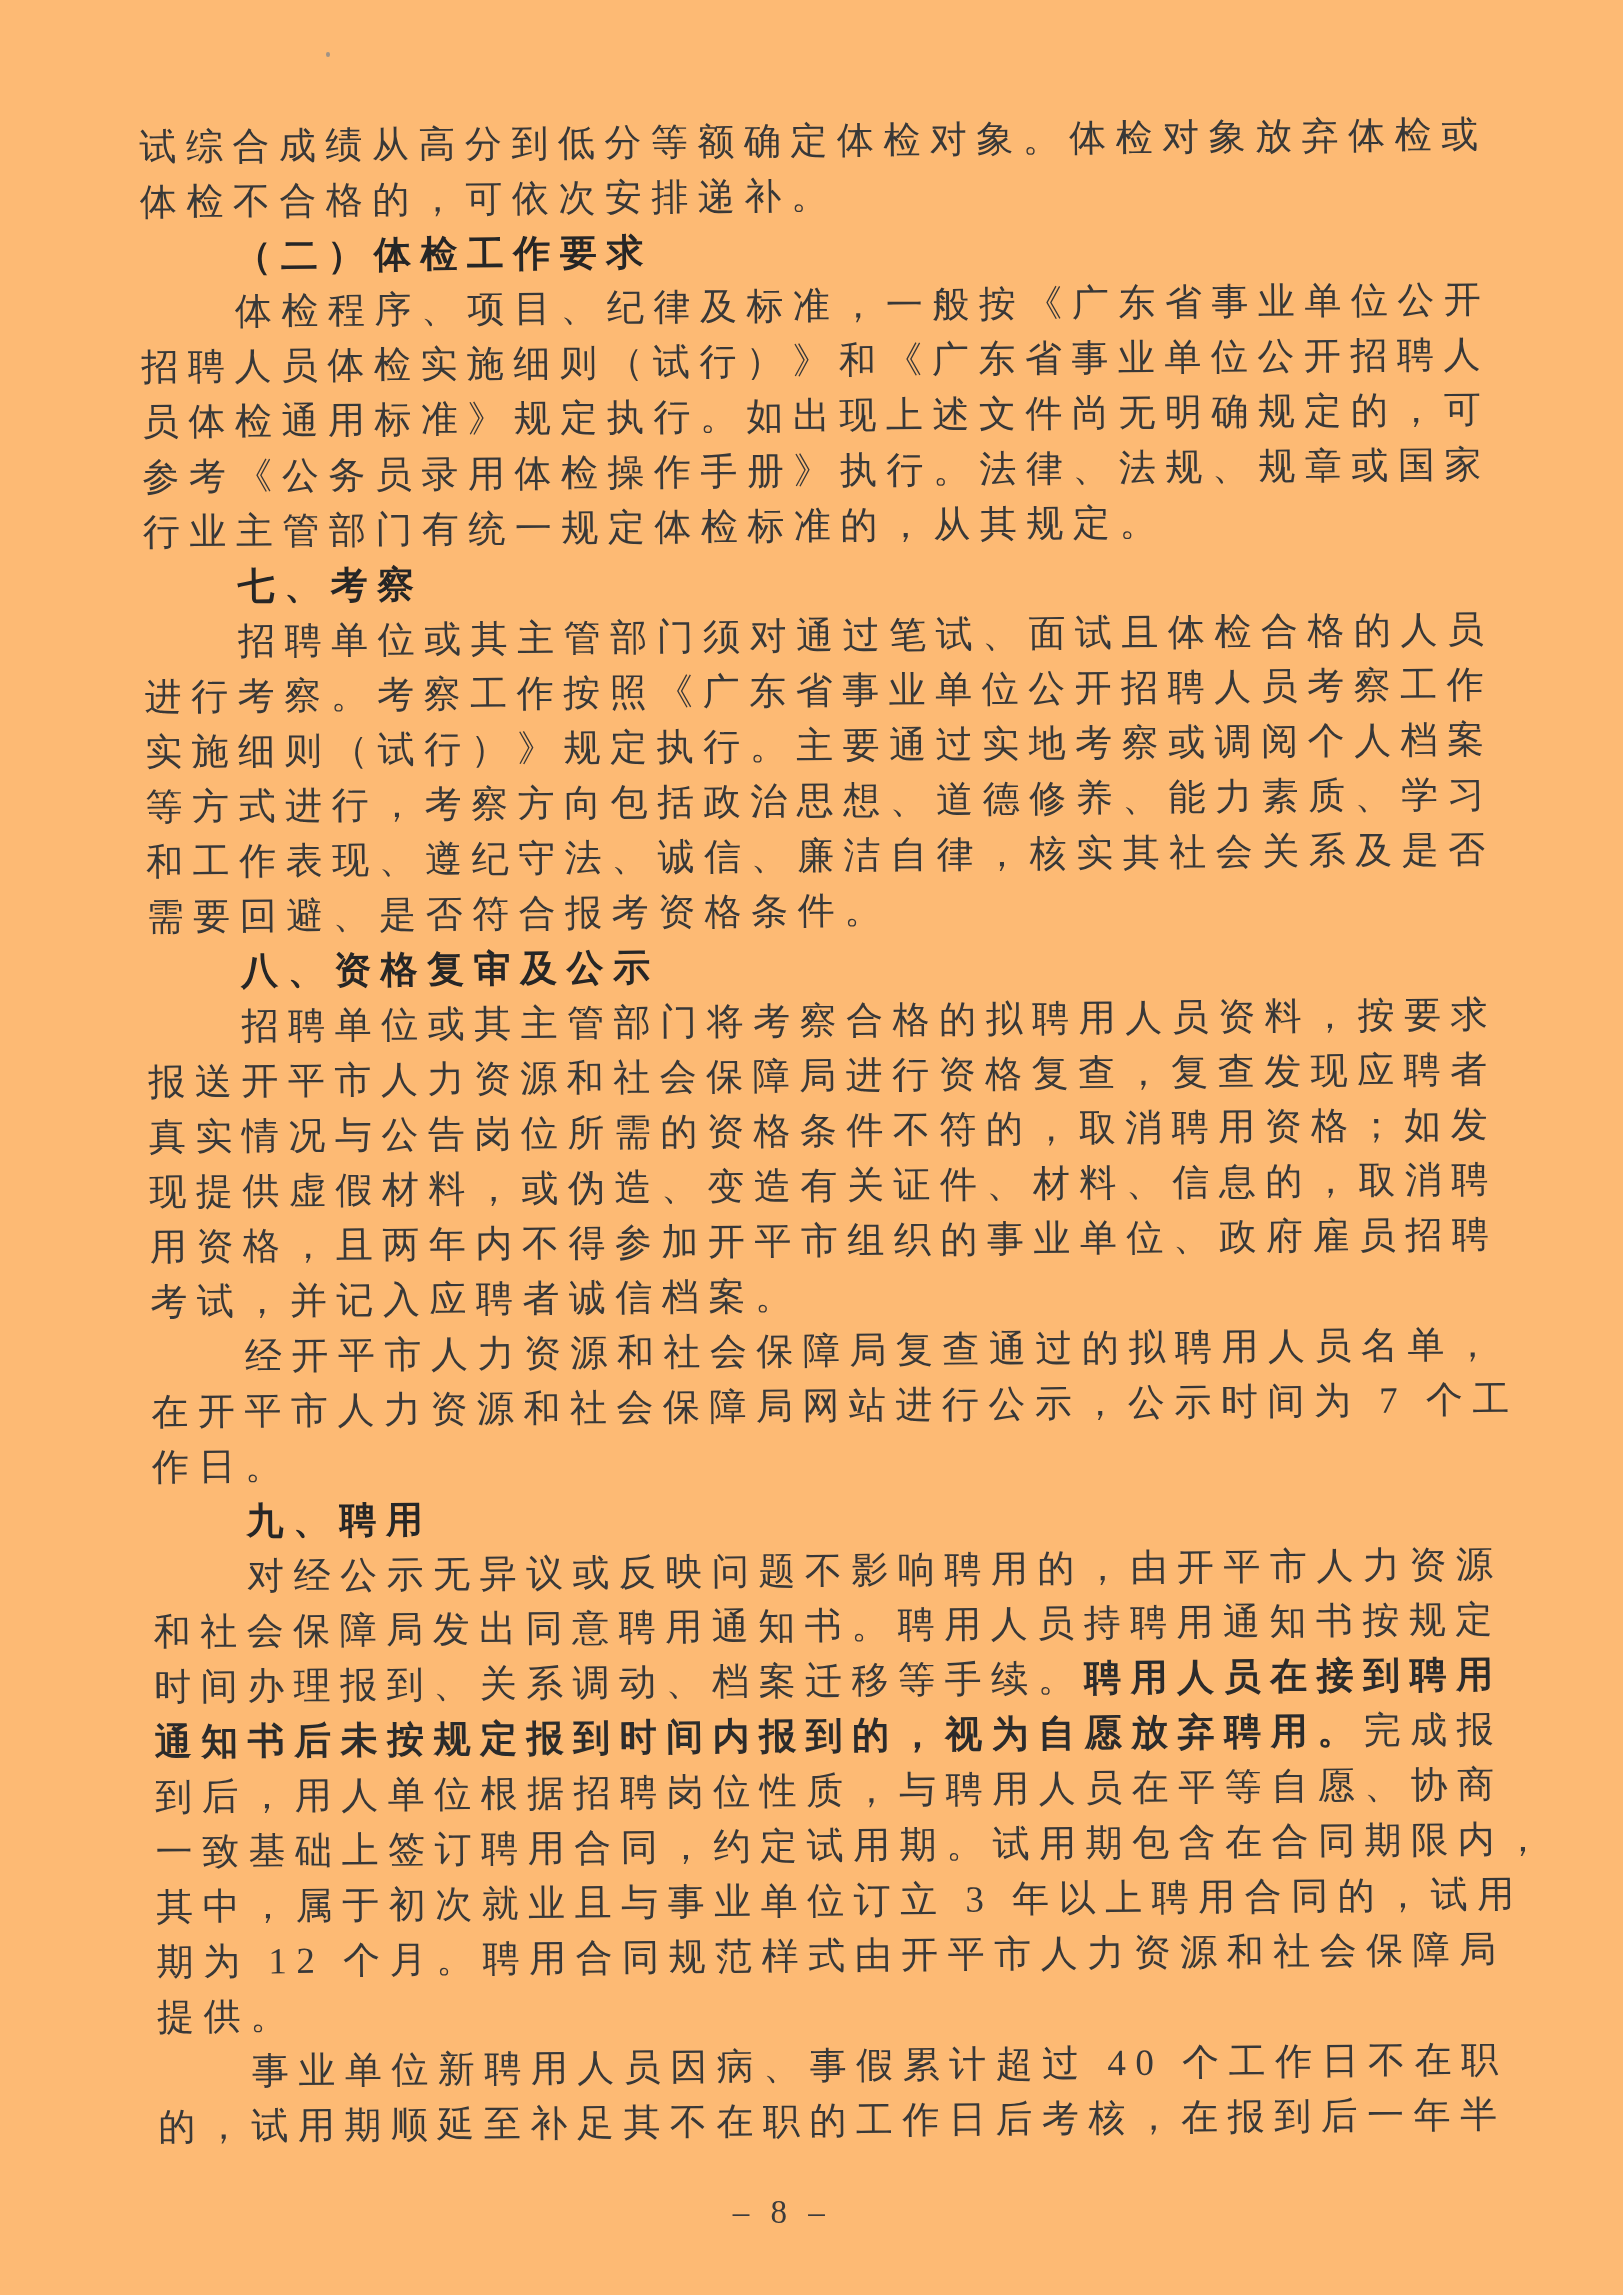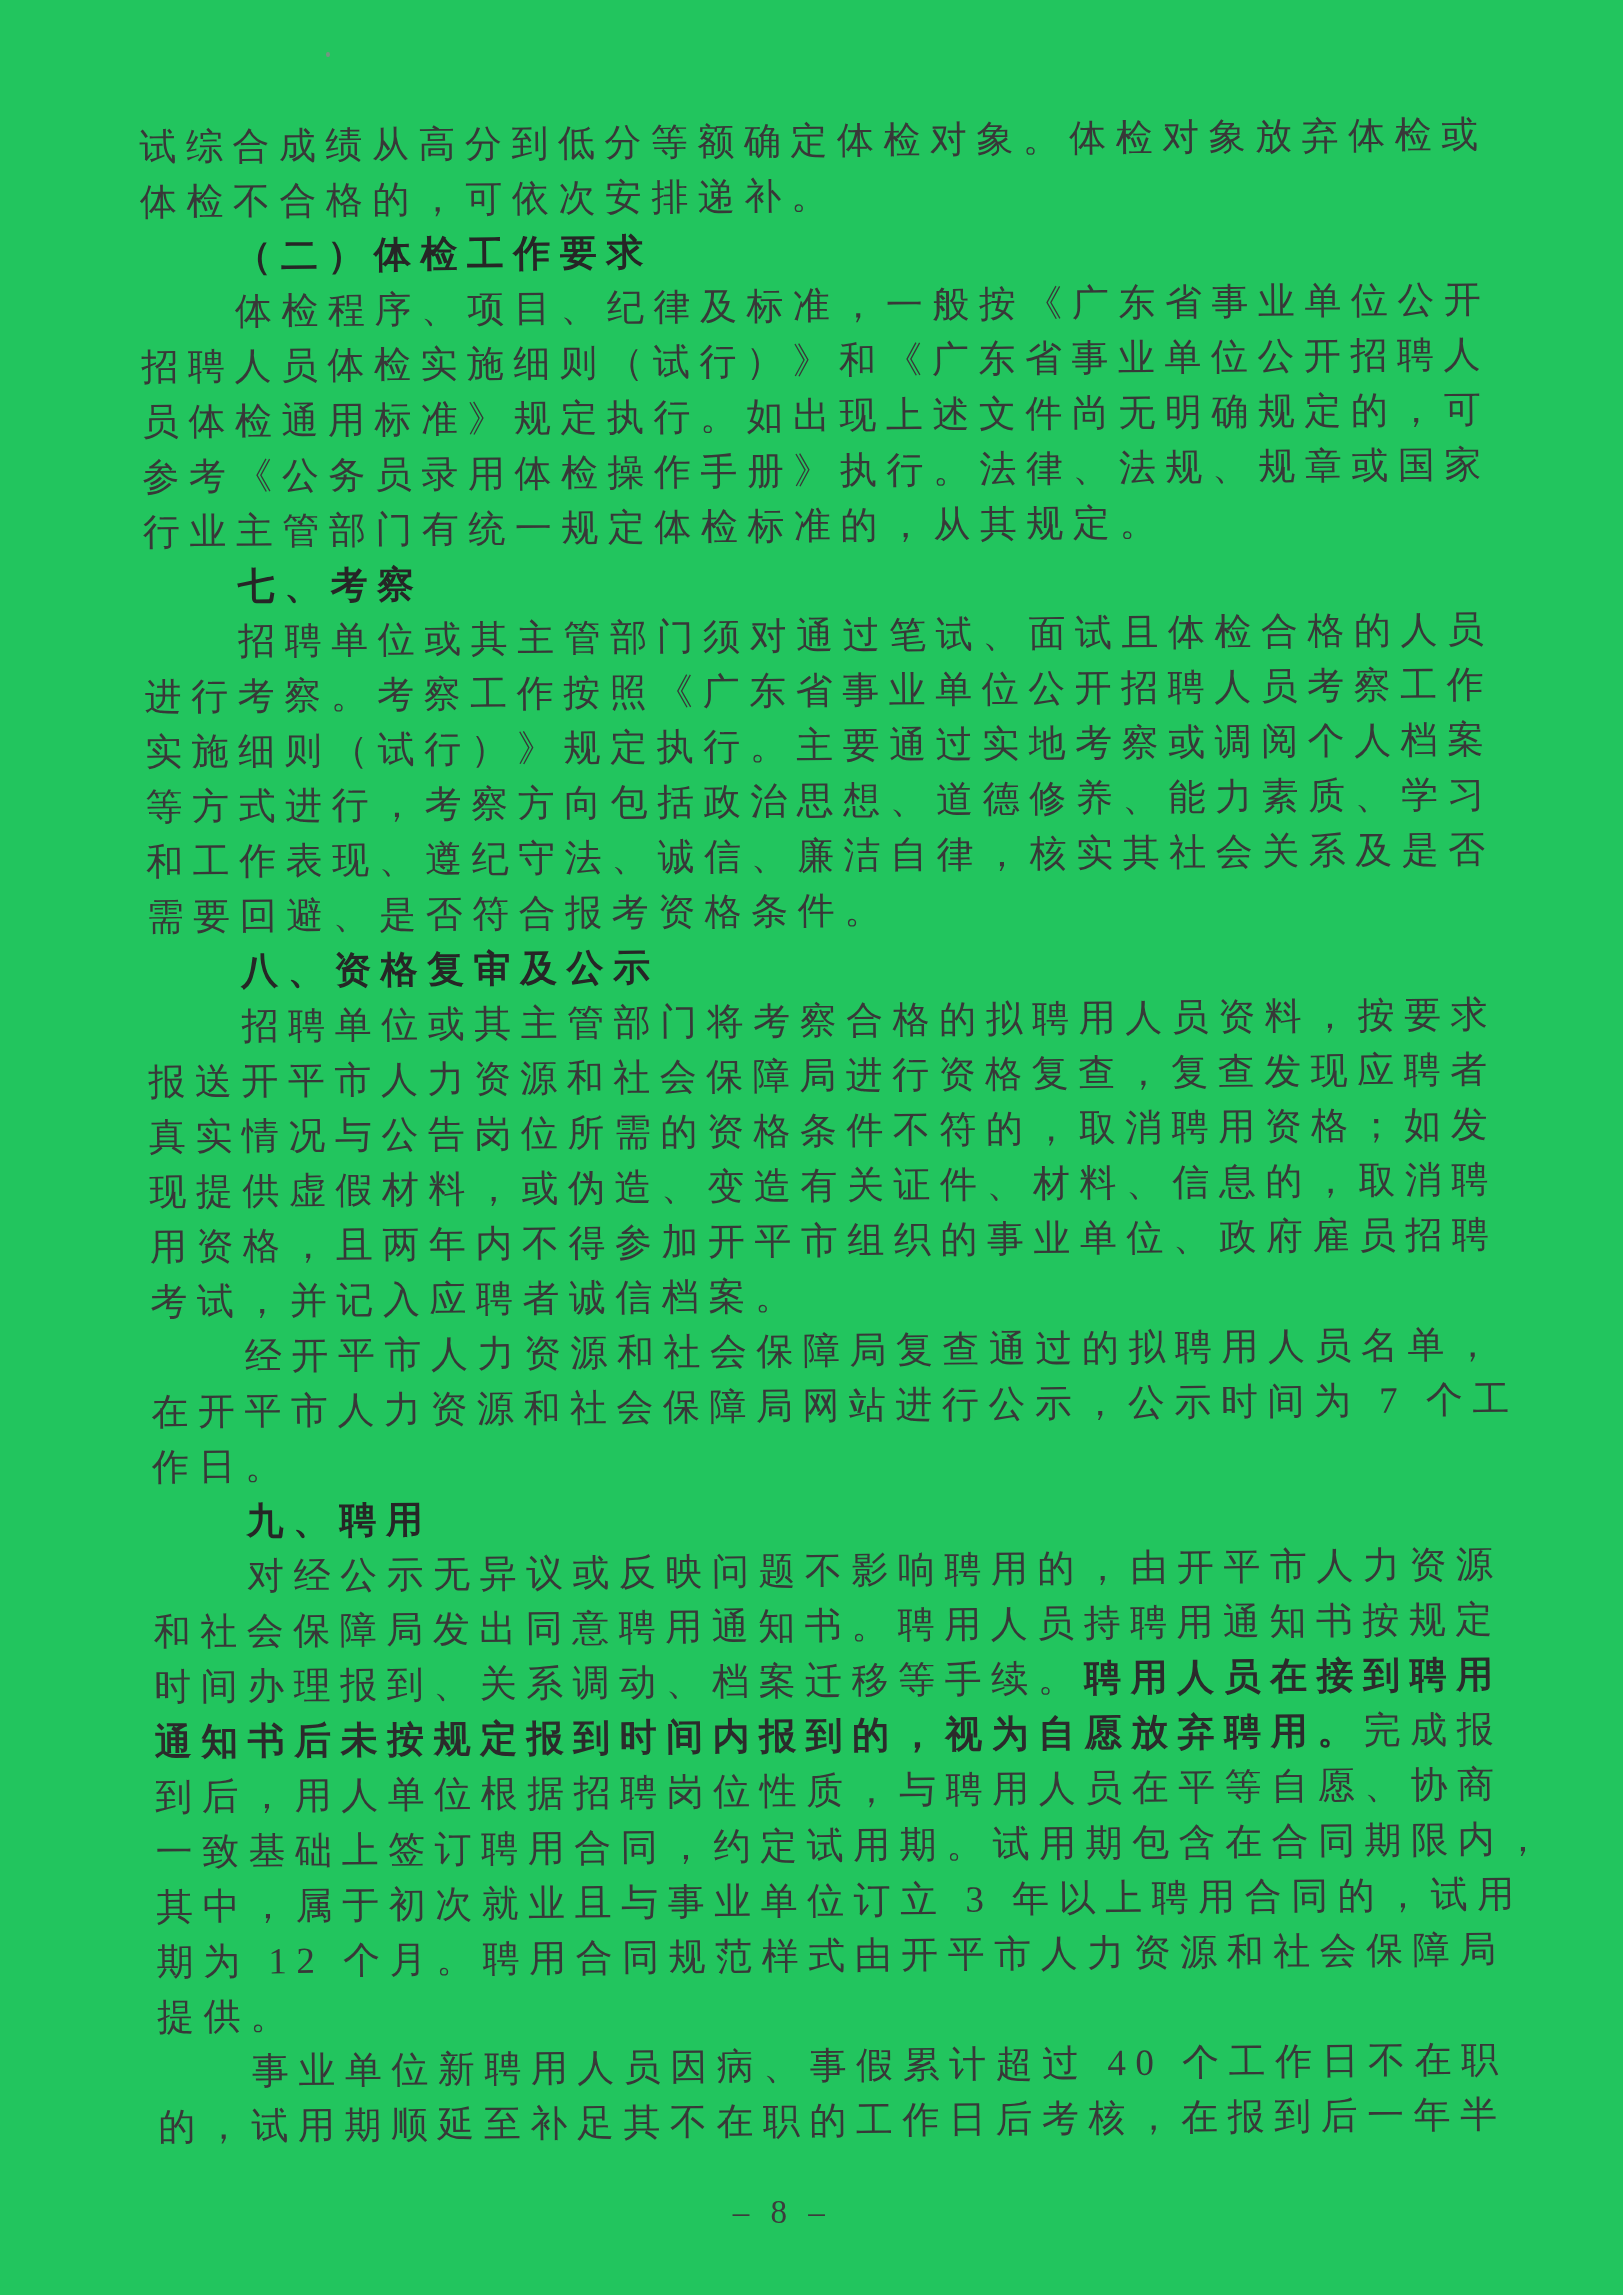--- a/index.html
+++ b/index.html
@@ -11,21 +11,21 @@
     width: 1623px;
     height: 2295px;
     position: relative;
     overflow: hidden;
     font-family: "Liberation Serif", "DejaVu Serif", serif;
     color: #383838;
   }
   .page {
     position: absolute;
     inset: 0;
-    background: #22c55e;
+    background: #fdba74;
   }
   
   .doc {
     position: absolute;
     left: 139px;
     top: 113px;
     width: 1365px;
     transform: rotate(-0.55deg);
     transform-origin: 50% 0;
   }

